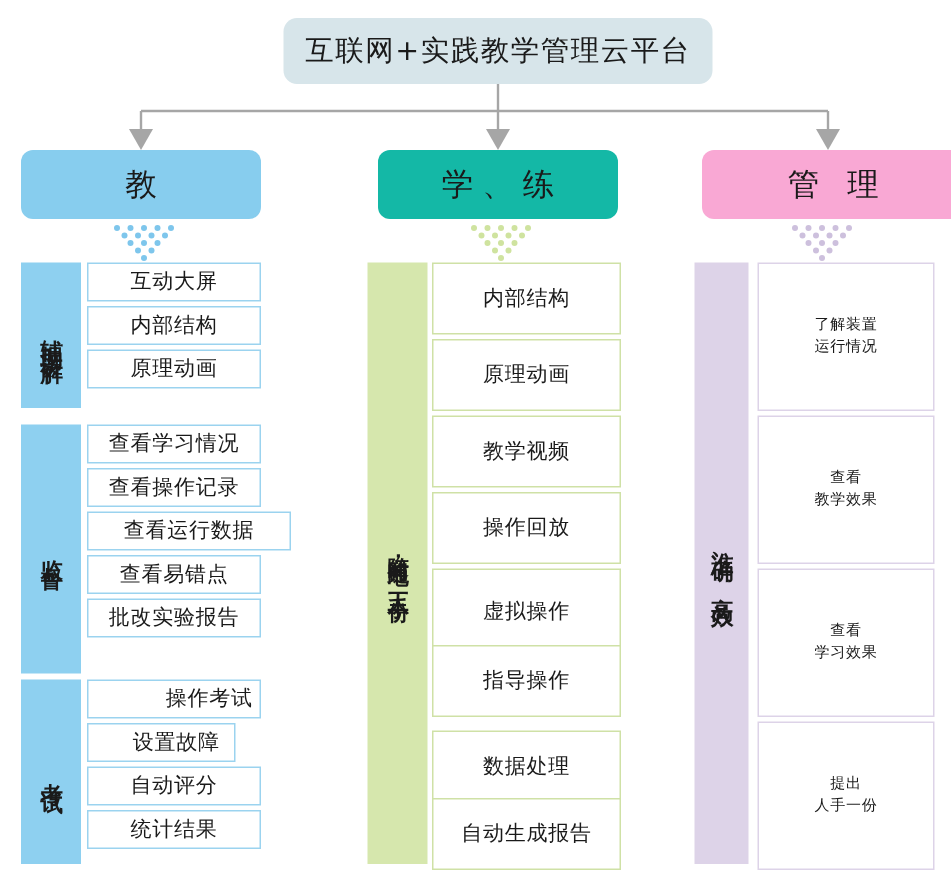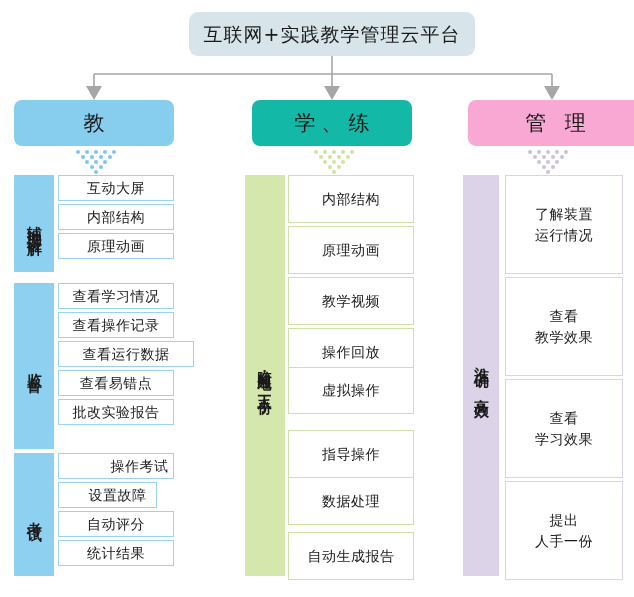--- a/index.html
+++ b/index.html
@@ -115,21 +115,21 @@
   .item-box .label {
     font-size: 14px;
     color: #1a1a1a;
     line-height: 1.45;
     letter-spacing: 0.5px;
     white-space: nowrap;
   }
   .ib-blue   { border: 1.4px solid #9bd3ef; }
   .ib-green  { border: 1.4px solid #cfe1a6; }
   .ib-purple { border: 1.4px solid #ddd3e8; }
-  .ib-purple .label { font-size: 14px; }
+  .ib-purple .label { font-size: 10px; }
 </style>
 </head>
 <body>
 
 <div class="root-box">
   <span class="label">互联网+实践教学管理云平台</span>
 </div>
 
 <svg class="connectors" width="634" height="597" viewBox="0 0 634 597">
   <g stroke="#a6a6a6" stroke-width="1.6" fill="none">
@@ -262,27 +262,27 @@
     </div>
     <div class="item-box ib-green" style="left: 288px; top: 226px; width: 126px; height: 48px;">
       <span class="label">原理动画</span>
     </div>
     <div class="item-box ib-green" style="left: 288px; top: 277px; width: 126px; height: 48px;">
       <span class="label">教学视频</span>
     </div>
     <div class="item-box ib-green" style="left: 288px; top: 328px; width: 126px; height: 48px;">
       <span class="label">操作回放</span>
     </div>
-    <div class="item-box ib-green" style="left: 288px; top: 367px; width: 126px; height: 47px;">
+    <div class="item-box ib-green" style="left: 288px; top: 379px; width: 126px; height: 60px; font-family: Liberation Serif, serif;">
       <span class="label">虚拟操作</span>
     </div>
     <div class="item-box ib-green" style="left: 288px; top: 430px; width: 126px; height: 48px;">
       <span class="label">指导操作</span>
     </div>
-    <div class="item-box ib-green" style="left: 288px; top: 477px; width: 126px; height: 48px;">
+    <div class="item-box ib-green" style="left: 288px; top: 487px; width: 126px; height: 48px;">
       <span class="label">数据处理</span>
     </div>
     <div class="item-box ib-green" style="left: 288px; top: 532px; width: 126px; height: 48px;">
       <span class="label">自动生成报告</span>
     </div>
     <div class="side-bar sb-purple" style="left: 463px; top: 175px; width: 36px; height: 401px;">
       <span class="label">准确、高效</span>
     </div>
     <div class="item-box ib-purple" style="left: 505px; top: 175px; width: 118px; height: 99px;">
       <span class="label">了解装置</span>

